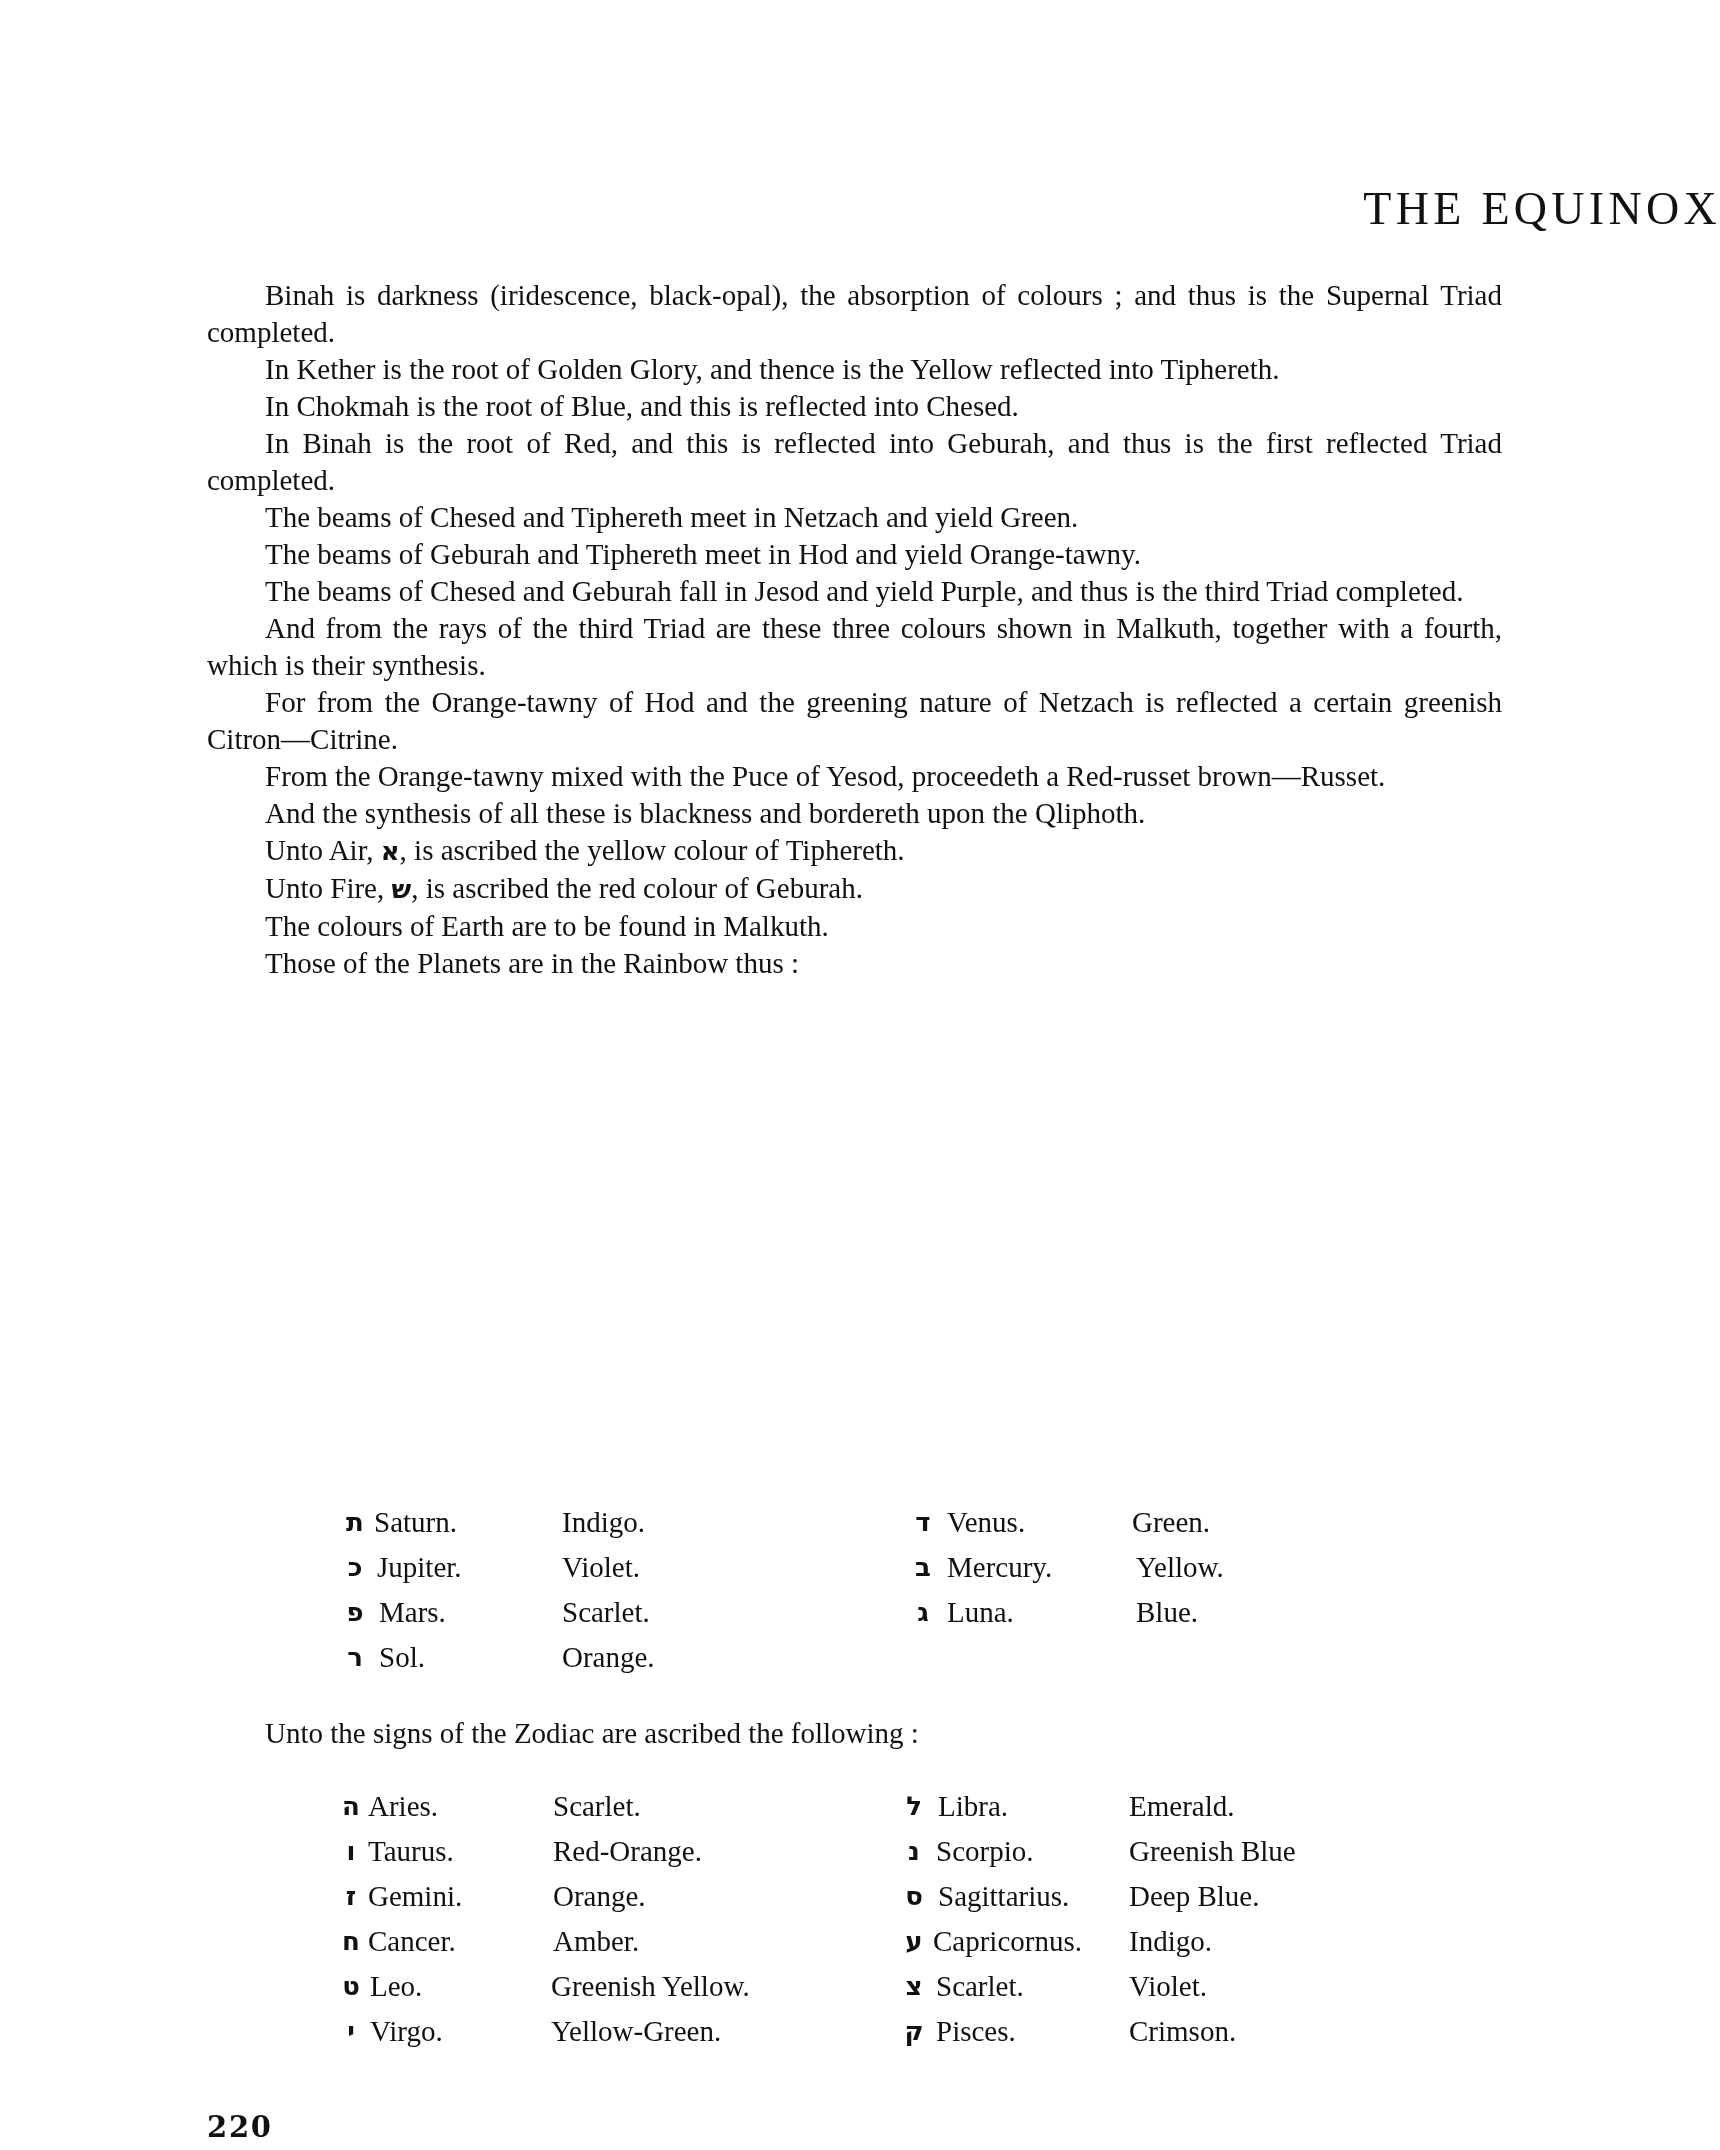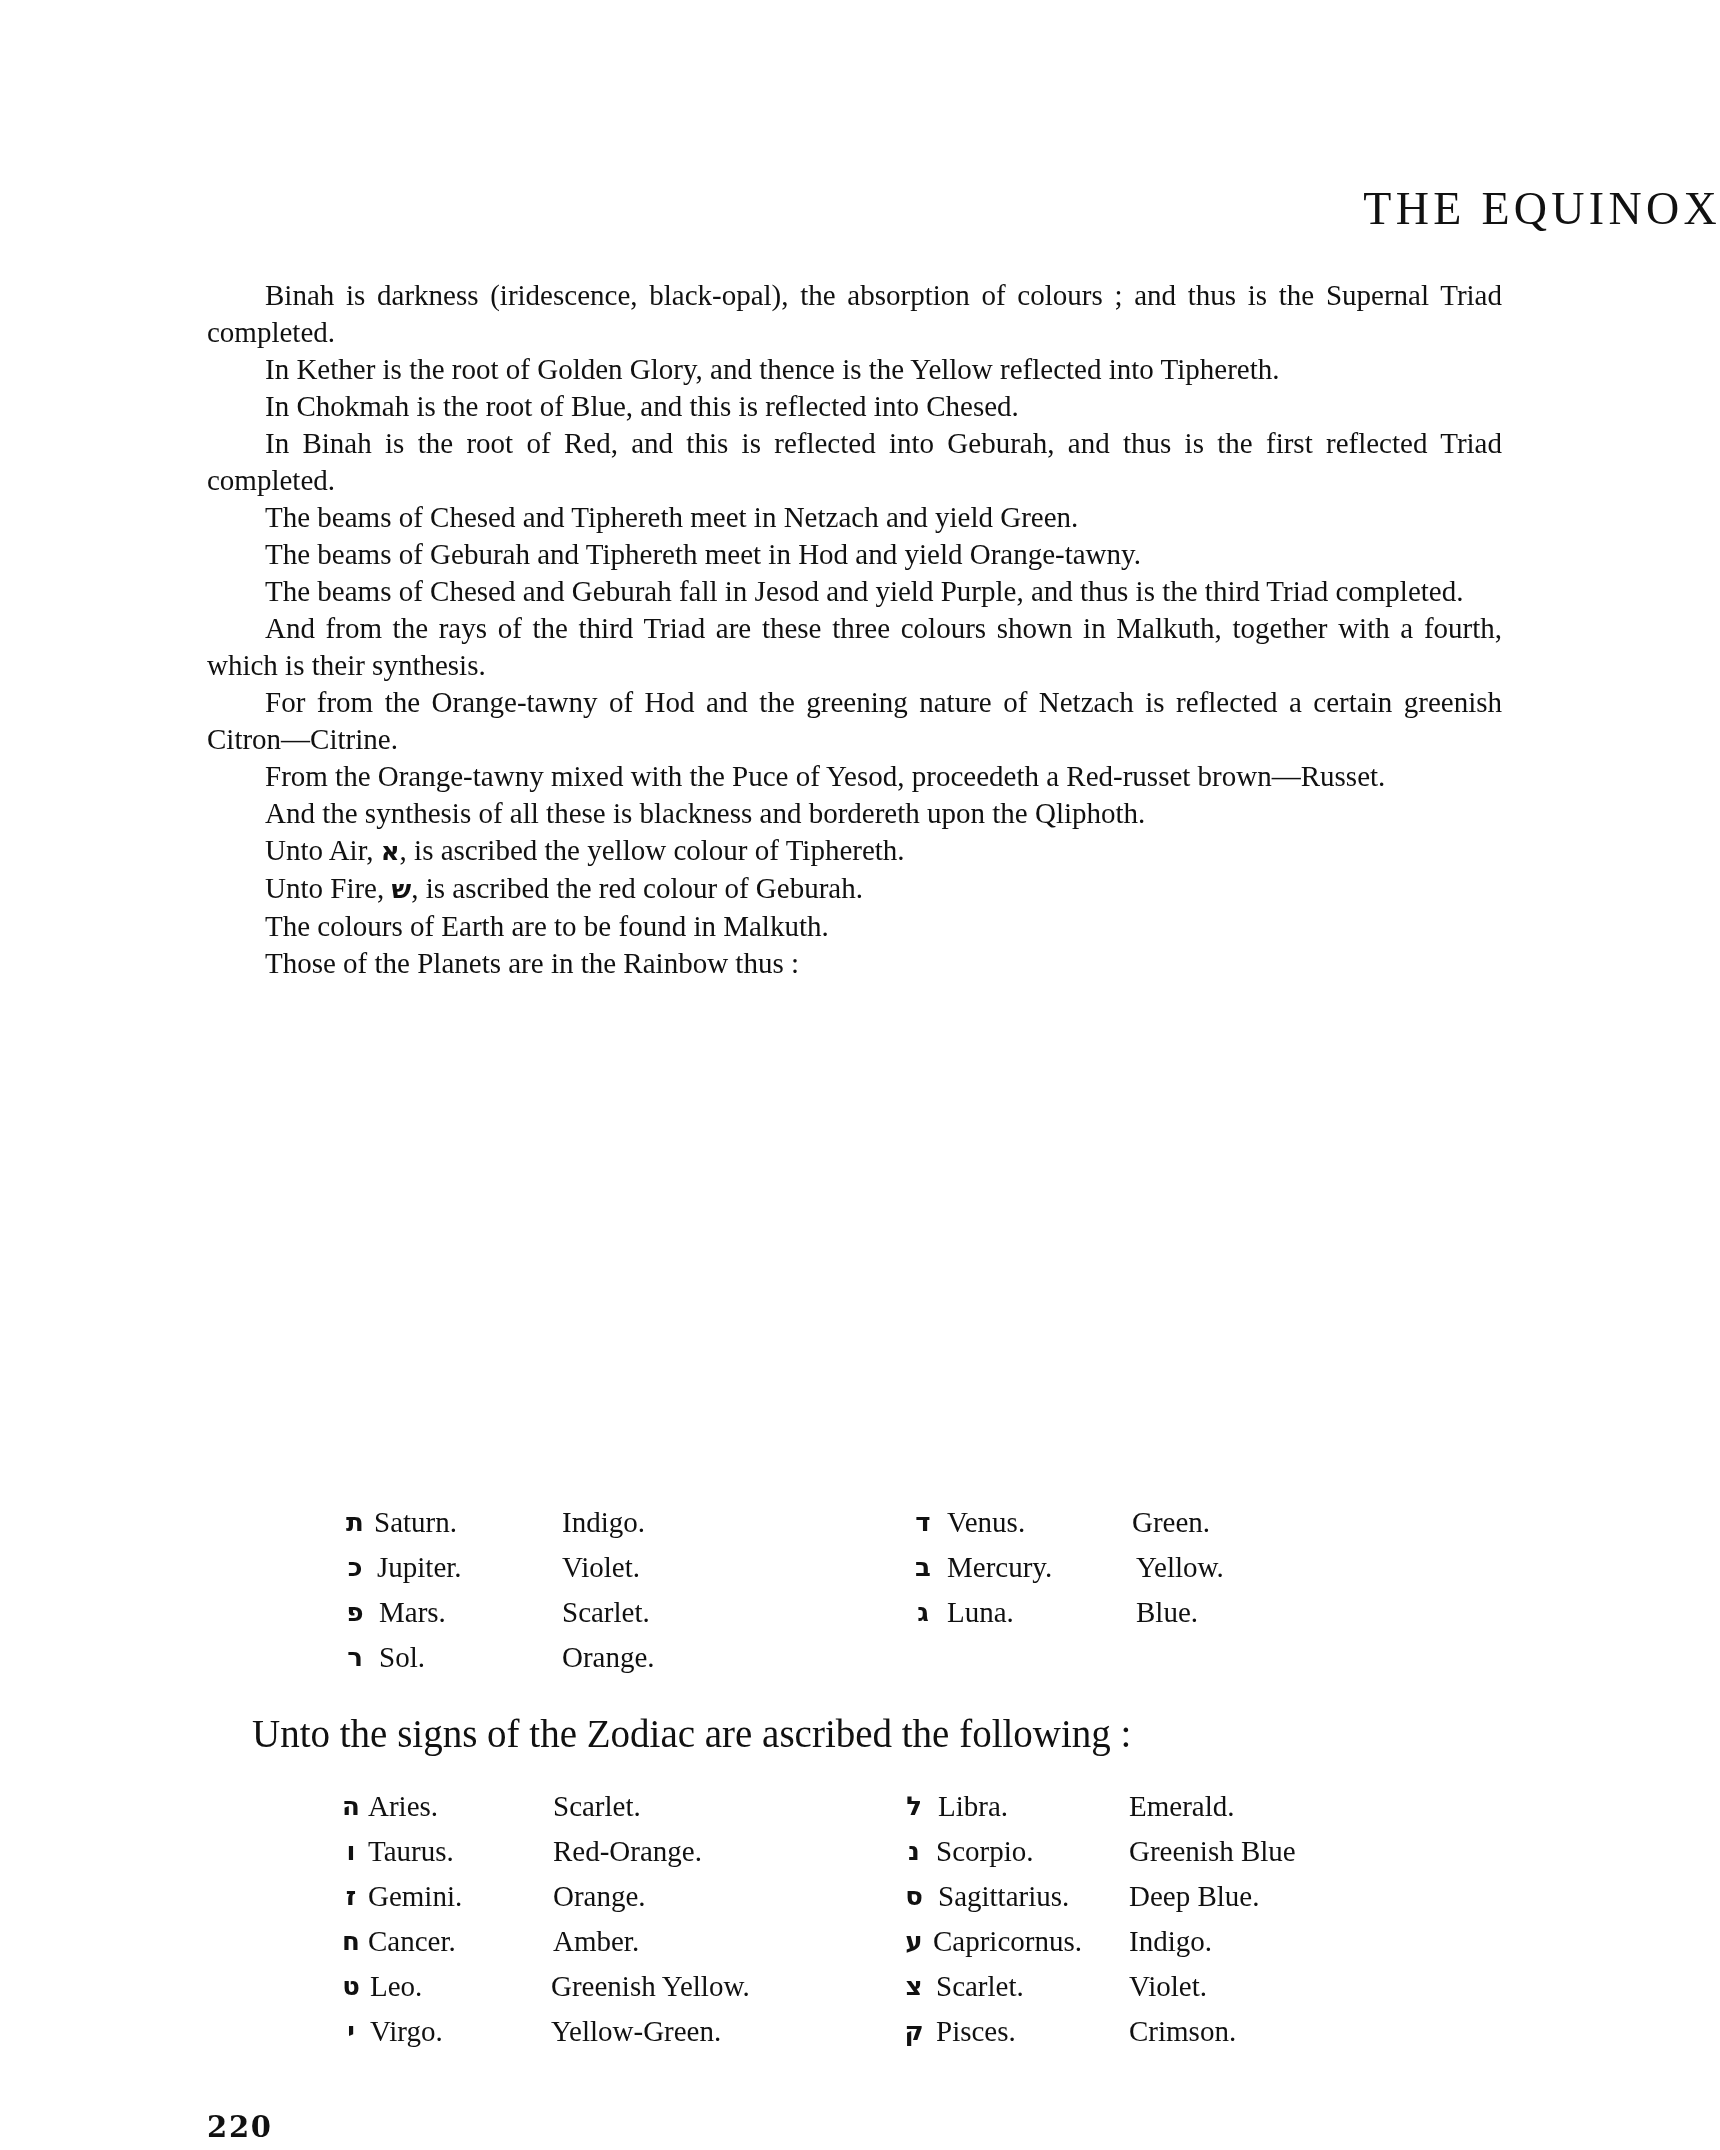--- a/index.html
+++ b/index.html
@@ -66,23 +66,23 @@
     }
     .tbl .letter {
       font-family: "DejaVu Sans", sans-serif;
       font-weight: bold;
       font-size: 26px;
       text-align: center;
       width: 30px;
     }
     .zodiac-intro {
       position: absolute;
-      left: 252px;
+      left: 265px;
       top: 1711px;
-      font-size: 39px;
+      font-size: 29px;
       line-height: 45px;
       white-space: nowrap;
     }
     .page-number {
       position: absolute;
       left: 207px;
       top: 2110px;
       font-size: 29px;
       font-weight: bold;
       letter-spacing: 1.7px;

